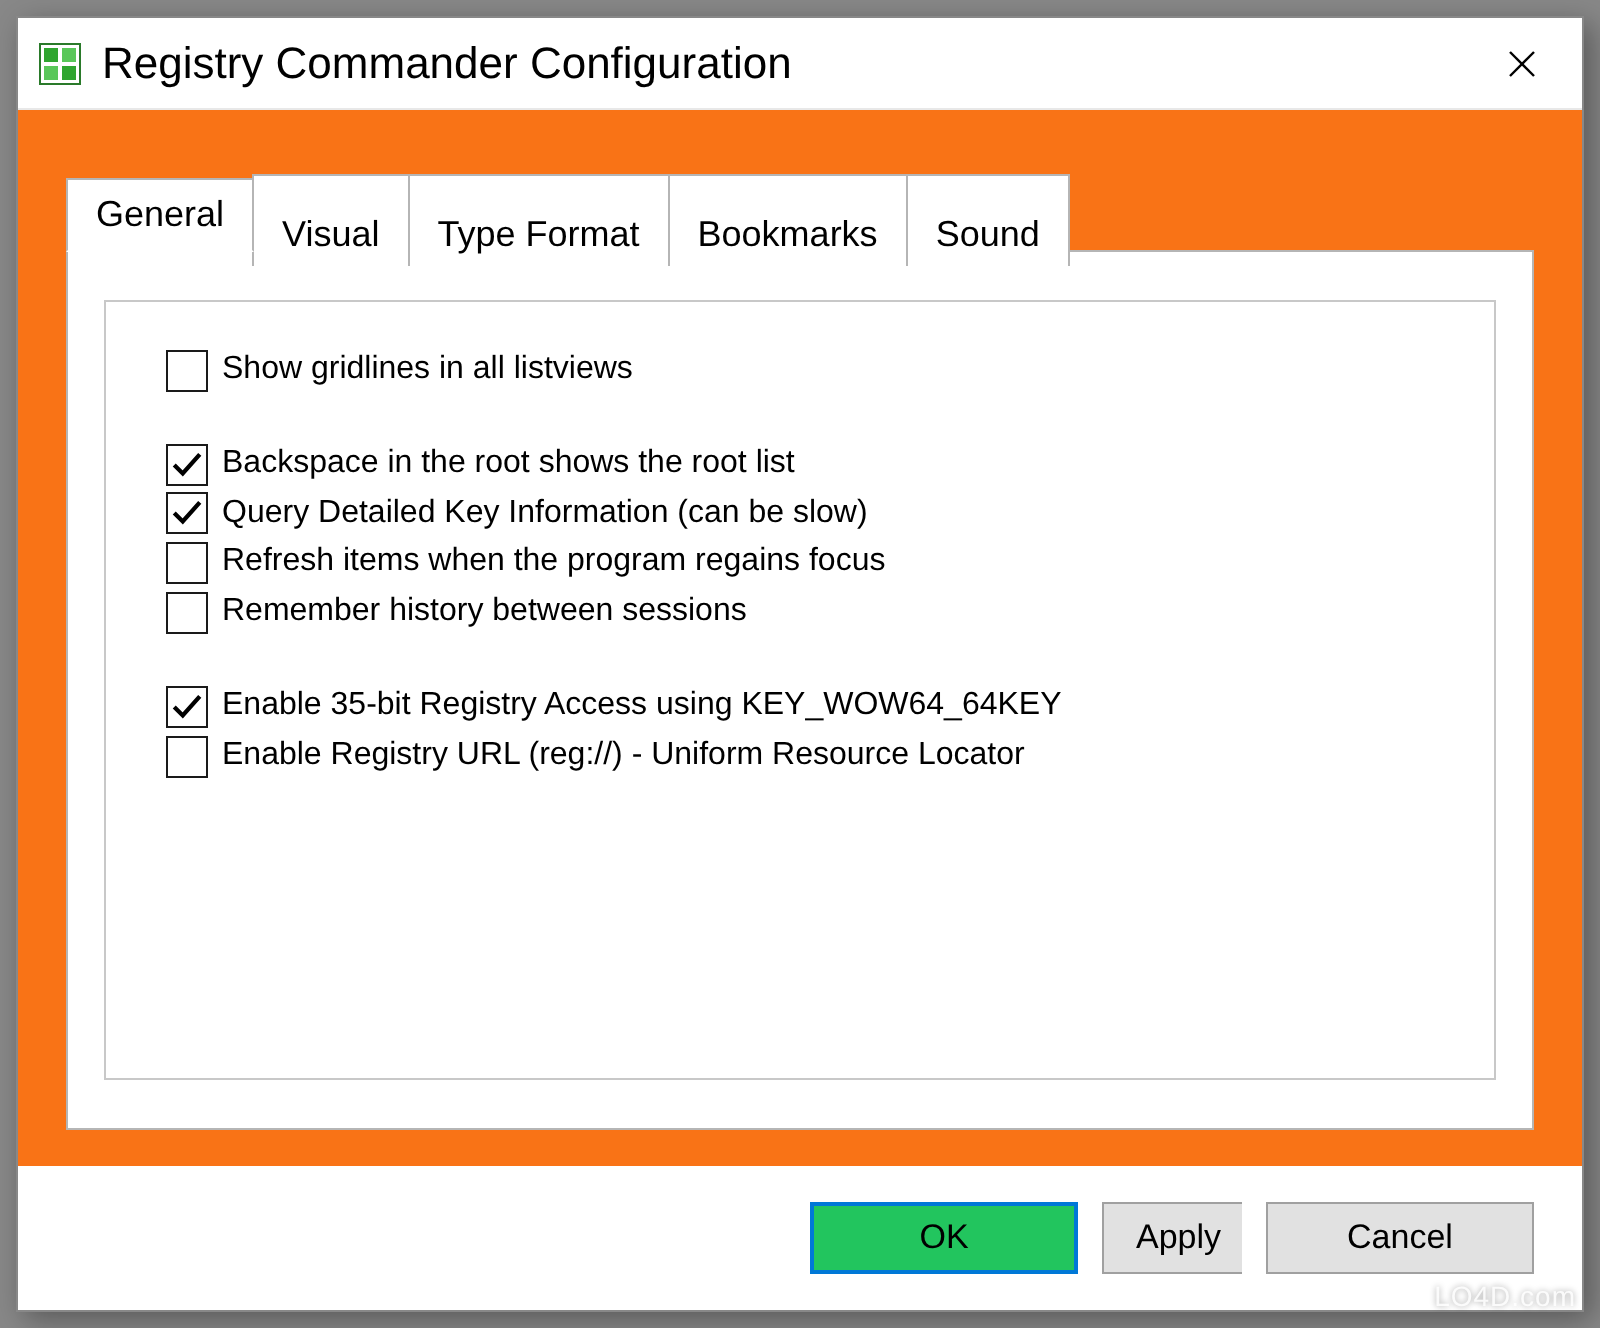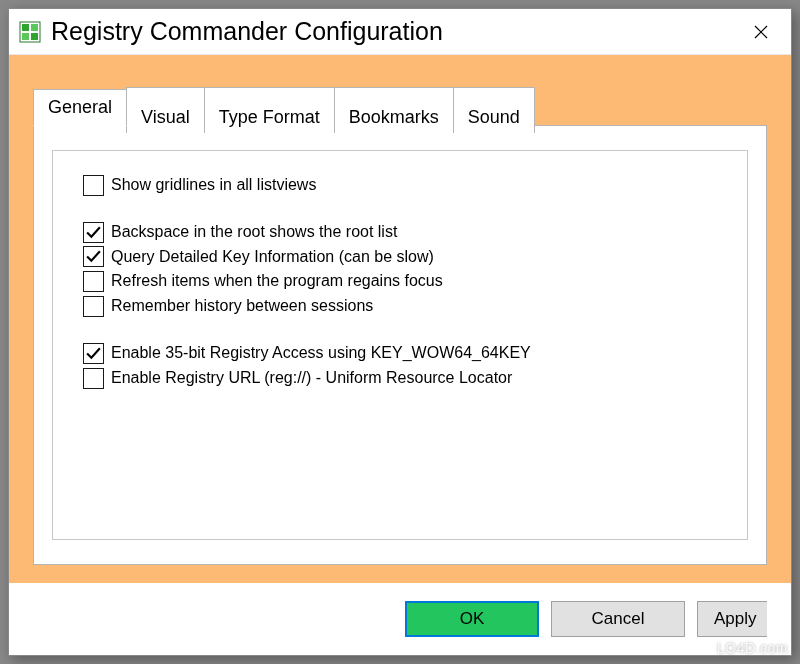--- a/index.html
+++ b/index.html
@@ -39,38 +39,38 @@
       width: 22px;
       height: 22px;
       margin-right: 10px;
       position: relative;
     }
     .titlebar .app-icon svg {
       width: 22px;
       height: 22px;
     }
     .titlebar .title {
-      font-size: 25px;
+      font-size: 22px;
       color: #000;
     }
     .titlebar .close {
       margin-left: auto;
       width: 40px;
       height: 46px;
       display: flex;
       align-items: center;
       justify-content: center;
       font-size: 20px;
       line-height: 1;
       color: #000;
     }
     .client {
       flex: 1;
       padding: 24px 24px 18px 24px;
-      background: #fdba74;
+      background: #f97316;
       display: flex;
       flex-direction: column;
     }
     .tab-row {
       display: flex;
       align-items: flex-end;
       position: relative;
       z-index: 2;
     }
     .tab {
@@ -260,22 +260,22 @@
         </div>
 
       </div>
     </div>
   </div>
 
   <div class="buttons">
     <div class="btn default">
         <span>OK</span>
       </div>
+    <div class="btn cut">
+        <span>Apply</span>
+      </div>
     <div class="btn">
         <span>Cancel</span>
       </div>
-    <div class="btn cut">
-        <span>Apply</span>
-      </div>
   </div>
 </div>
 
 <div class="watermark">LO4D.com</div>
 
 </body></html>

